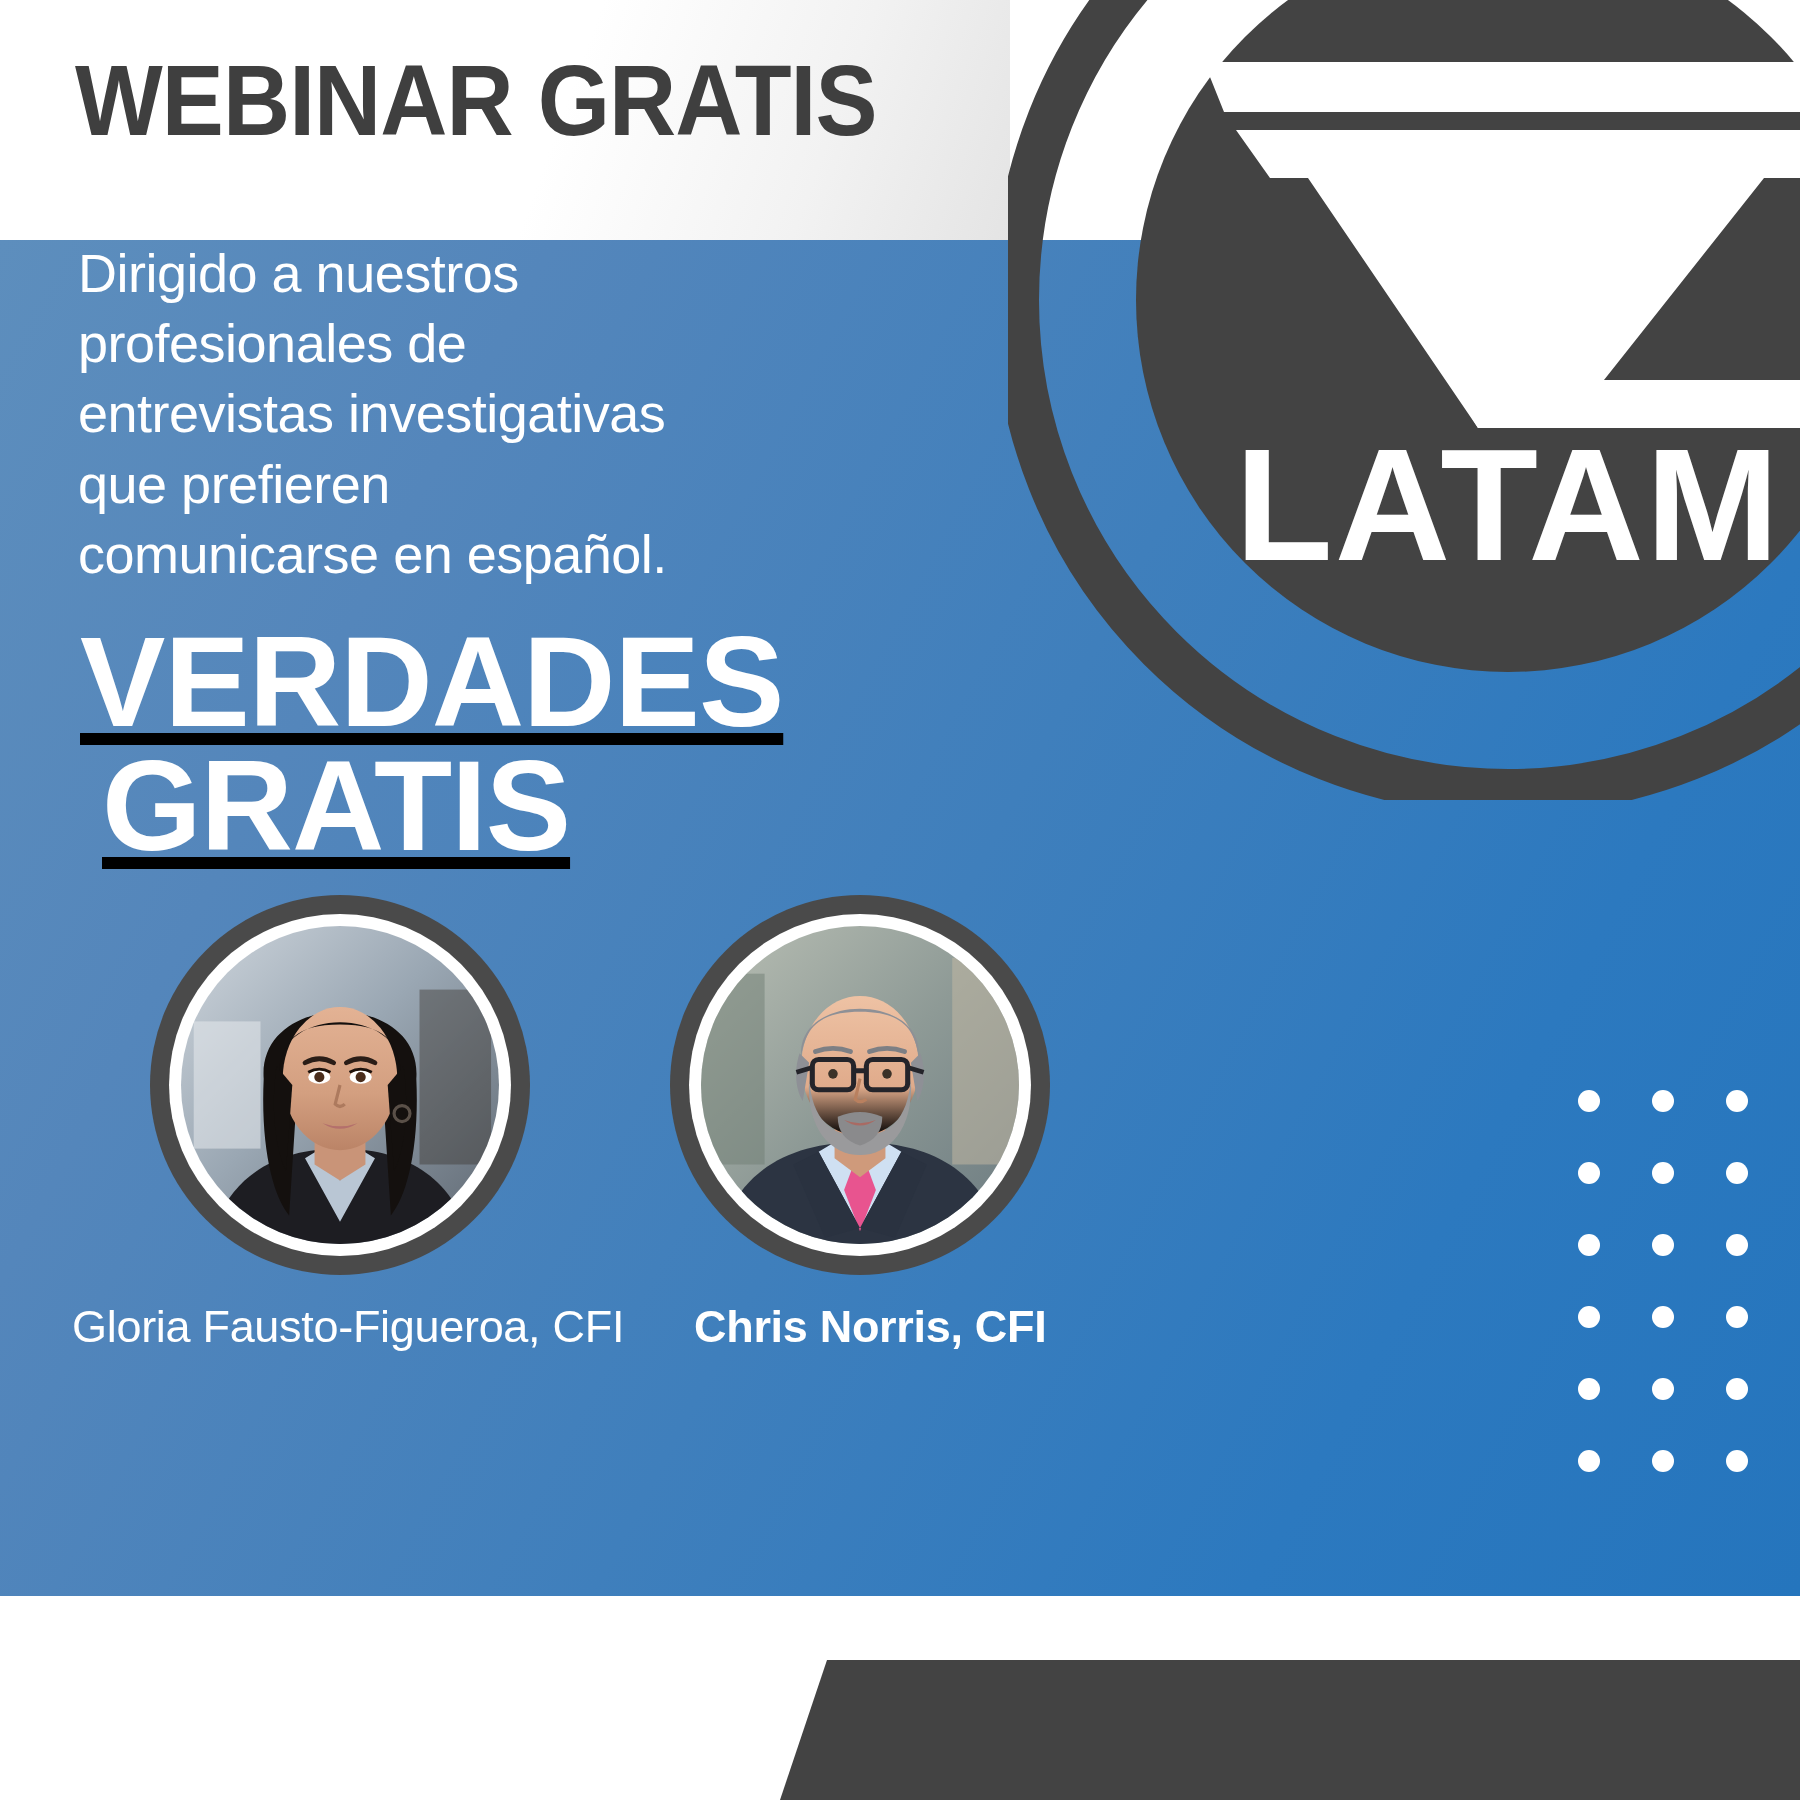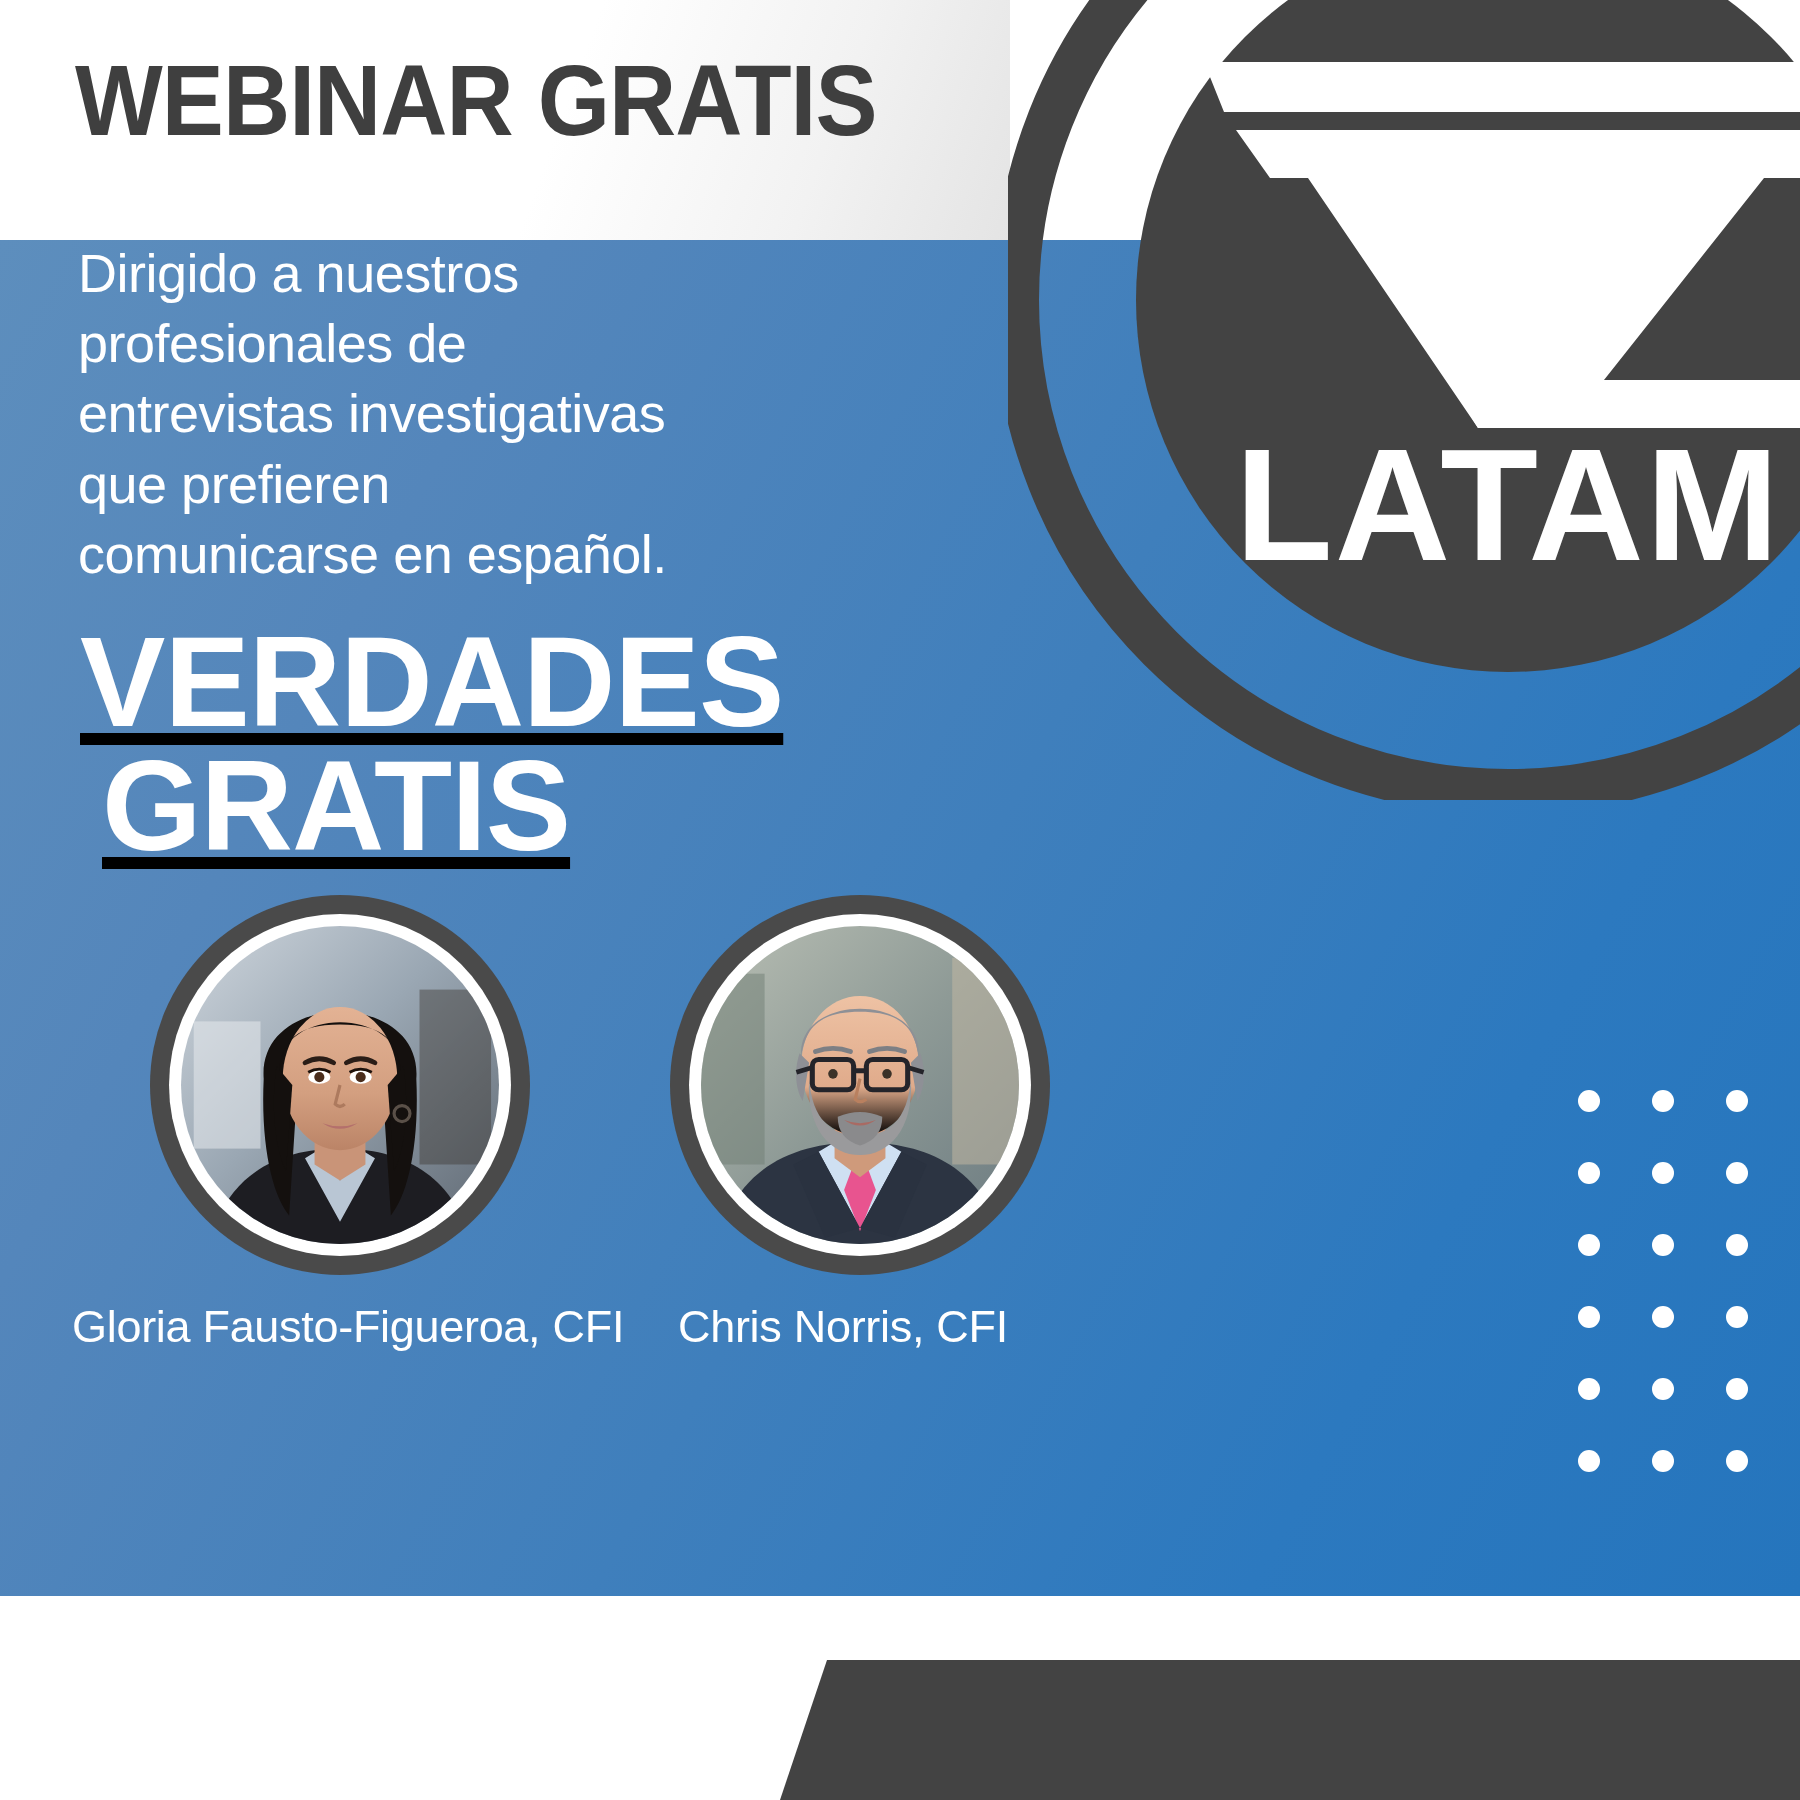--- a/index.html
+++ b/index.html
@@ -145,21 +145,21 @@
 
   .speaker-name {
     margin-top: 26px;
     font-size: 45px;
     font-weight: 300;
     color: #ffffff;
     letter-spacing: -0.3px;
     white-space: nowrap;
   }
   .speaker.s1 .speaker-name { margin-left: -78px; text-align: center; }
-  .speaker.s2 .speaker-name { margin-left: 8px; }
+  .speaker.s2 .speaker-name { margin-left: 24px; font-weight: bold; }
 
   
   .dot-grid {
     position: absolute;
     left: 1578px;
     top: 1090px;
     z-index: 5;
   }
   .dot-row { display: block; height: 72px; }
   .dot {

